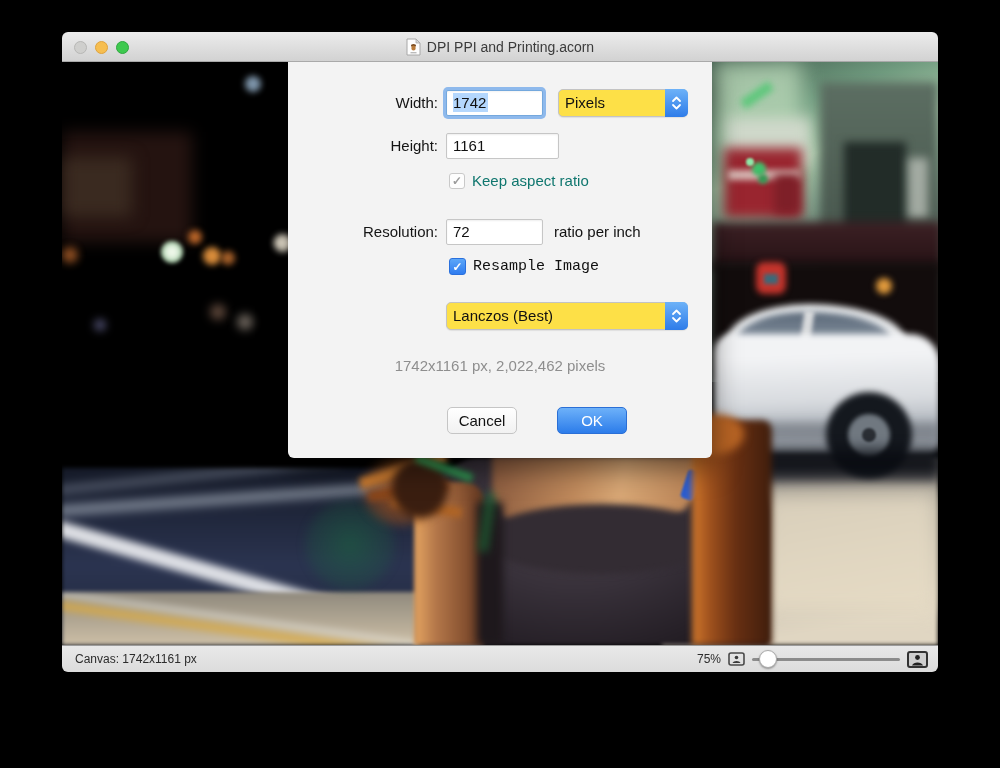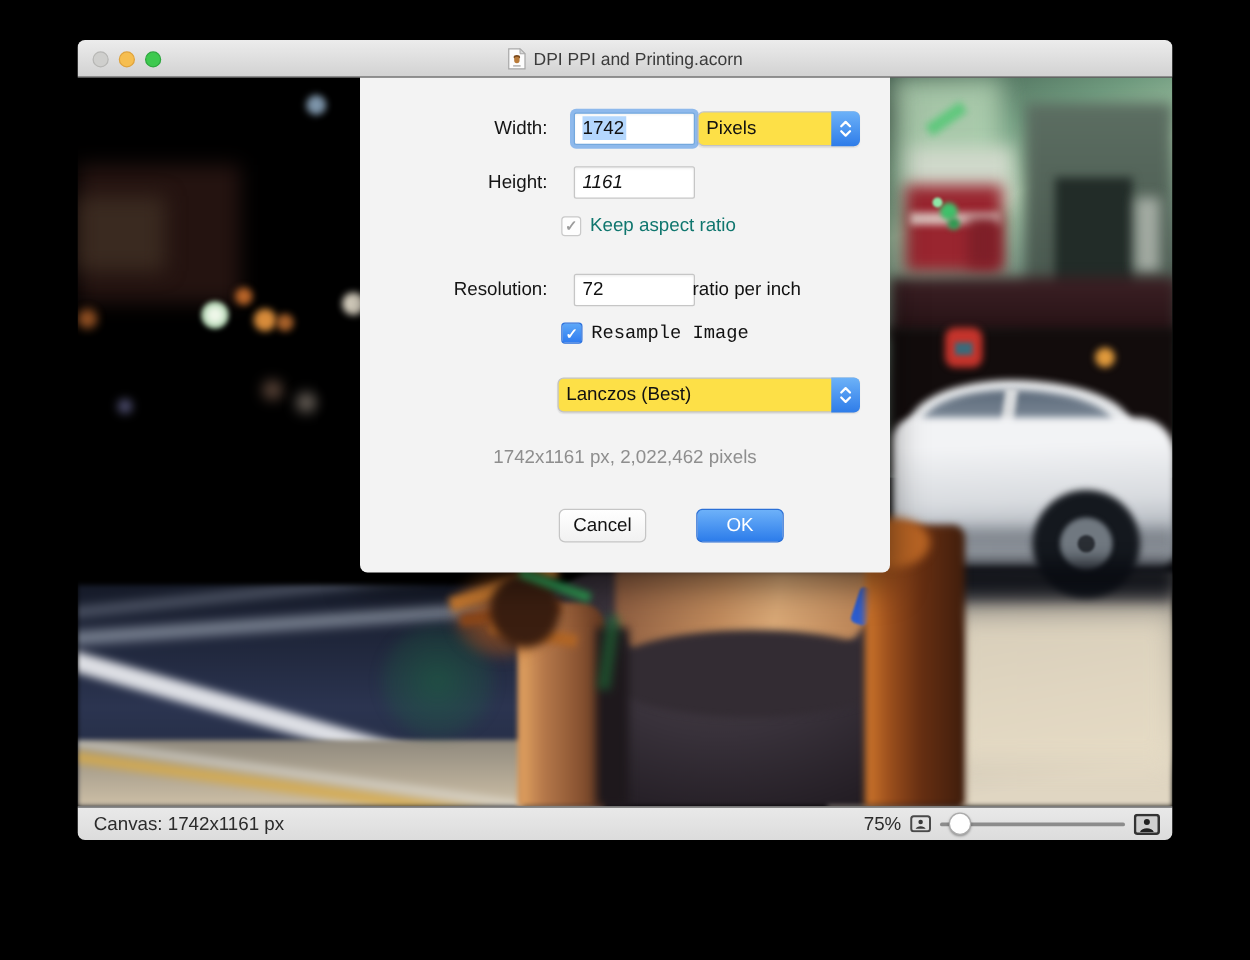--- a/index.html
+++ b/index.html
@@ -28,21 +28,21 @@
   .ph{position:absolute;}
 
   
   .sheet{position:absolute;left:226px;top:30px;width:424px;height:396px;
          background:#f3f3f3;border-radius:0 0 6px 6px;z-index:20;
          box-shadow:0 10px 28px rgba(0,0,0,0.5);font-size:15px;color:#111;}
   .row-label{position:absolute;left:0;width:150px;height:26px;line-height:26px;
              text-align:right;color:#141414;}
   .field{position:absolute;height:26px;background:#fff;border:1px solid #c6c6c6;
          border-radius:2px;line-height:24px;padding-left:6px;font-size:15px;color:#111;
-         box-shadow:inset 0 1px 2px rgba(0,0,0,0.07);margin-left:13px;}
+         box-shadow:inset 0 1px 2px rgba(0,0,0,0.07);}
   .field.focused{border:1px solid #74a8dd;
          box-shadow:0 0 0 3px rgba(108,166,233,0.75), inset 0 1px 2px rgba(0,0,0,0.05);}
   .sel{background:#b4d7fd;padding:1px 2px 1px 0;}
   .popup{position:absolute;height:28px;background:#fde047;border:1px solid #c3c3c3;
          border-radius:5px;line-height:26px;padding-left:6px;font-size:15px;color:#111;
          box-shadow:0 1px 1px rgba(0,0,0,0.08);}
   .popup .cap{position:absolute;right:-1px;top:-1px;width:23px;height:28px;
          background:linear-gradient(#6db2f8,#2e7ce9);border-radius:0 5px 5px 0;
          display:flex;align-items:center;justify-content:center;}
   .chk{position:absolute;width:17px;height:17px;border-radius:3px;
@@ -55,21 +55,21 @@
   .info-line{position:absolute;left:0;top:295px;width:100%;text-align:center;
              color:#8e8e8e;font-size:15px;}
   .btn{position:absolute;top:345px;width:70px;height:27px;border-radius:5px;
        font-size:15px;text-align:center;line-height:26px;cursor:default;}
   .btn.cancel{background:linear-gradient(#ffffff,#f1f1f1);border:1px solid #c5c5c5;color:#111;}
   .btn.ok{background:linear-gradient(#6db1f9,#2c7cea);border:1px solid #2a6fd6;color:#fff;}
 
   
   .statusbar{position:absolute;left:0;bottom:0;width:876px;height:27px;
              background:linear-gradient(#e9e9e9,#dcdcdc);border-top:1px solid #9c9c9c;
-             z-index:30;display:flex;align-items:center;font-size:15px;color:#2c2c2c;}
+             z-index:30;display:flex;align-items:center;font-size:12px;color:#2c2c2c;}
   .canvas-info{margin-left:13px;}
   .zoom-cluster{margin-left:auto;margin-right:10px;display:flex;align-items:center;gap:7px;}
   .slider{position:relative;width:148px;height:20px;}
   .slider .track{position:absolute;left:0;right:0;top:9px;height:3px;background:#8c8c8c;border-radius:2px;}
   .slider .knob{position:absolute;left:7px;top:1px;width:18px;height:18px;border-radius:50%;
                 background:#fff;border:1px solid #ababab;box-shadow:0 1px 2px rgba(0,0,0,0.35);}
 </style>
 </head>
 <body>
 
@@ -183,21 +183,21 @@
       <span>Pixels</span>
       <span class="cap">
         <svg width="11" height="16" viewBox="0 0 11 16">
             <path d="M2 6 L5.5 2.5 L9 6" fill="none" stroke="#fff" stroke-width="1.8" stroke-linecap="round" stroke-linejoin="round"></path>
             <path d="M2 10 L5.5 13.5 L9 10" fill="none" stroke="#fff" stroke-width="1.8" stroke-linecap="round" stroke-linejoin="round"></path>
           </svg>
       </span>
     </div>
 
     <div class="row-label" style="top:71px;">Height:</div>
-    <div class="field" style="left:158px;top:71px;width:97px;font-style:italic;"><span>1161</span></div>
+    <div class="field" style="left:158px;top:71px;width:113px;"><span>1161</span></div>
 
     <div class="chk disabled" style="left:161px;top:111px;">
         <span>✓</span>
       </div>
     <div class="chk-label muted" style="left:184px;top:110px;">Keep aspect ratio</div>
 
     <div class="row-label" style="top:157px;">Resolution:</div>
     <div class="field" style="left:158px;top:157px;width:97px;"><span>72</span></div>
     <div class="chk-label" style="left:266px;top:161px;">ratio per inch</div>
 

